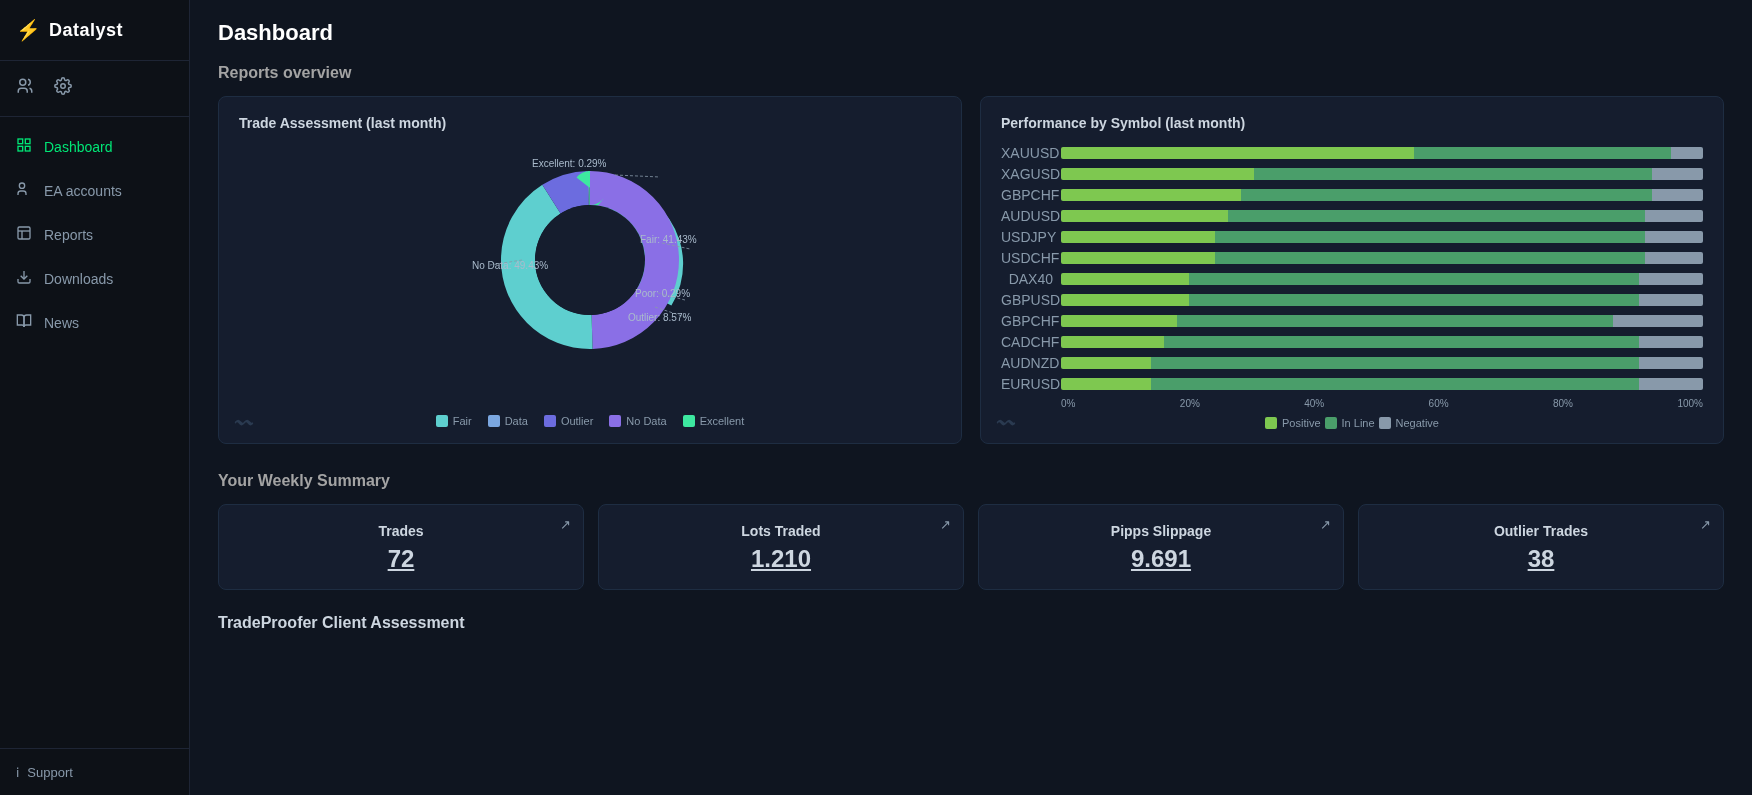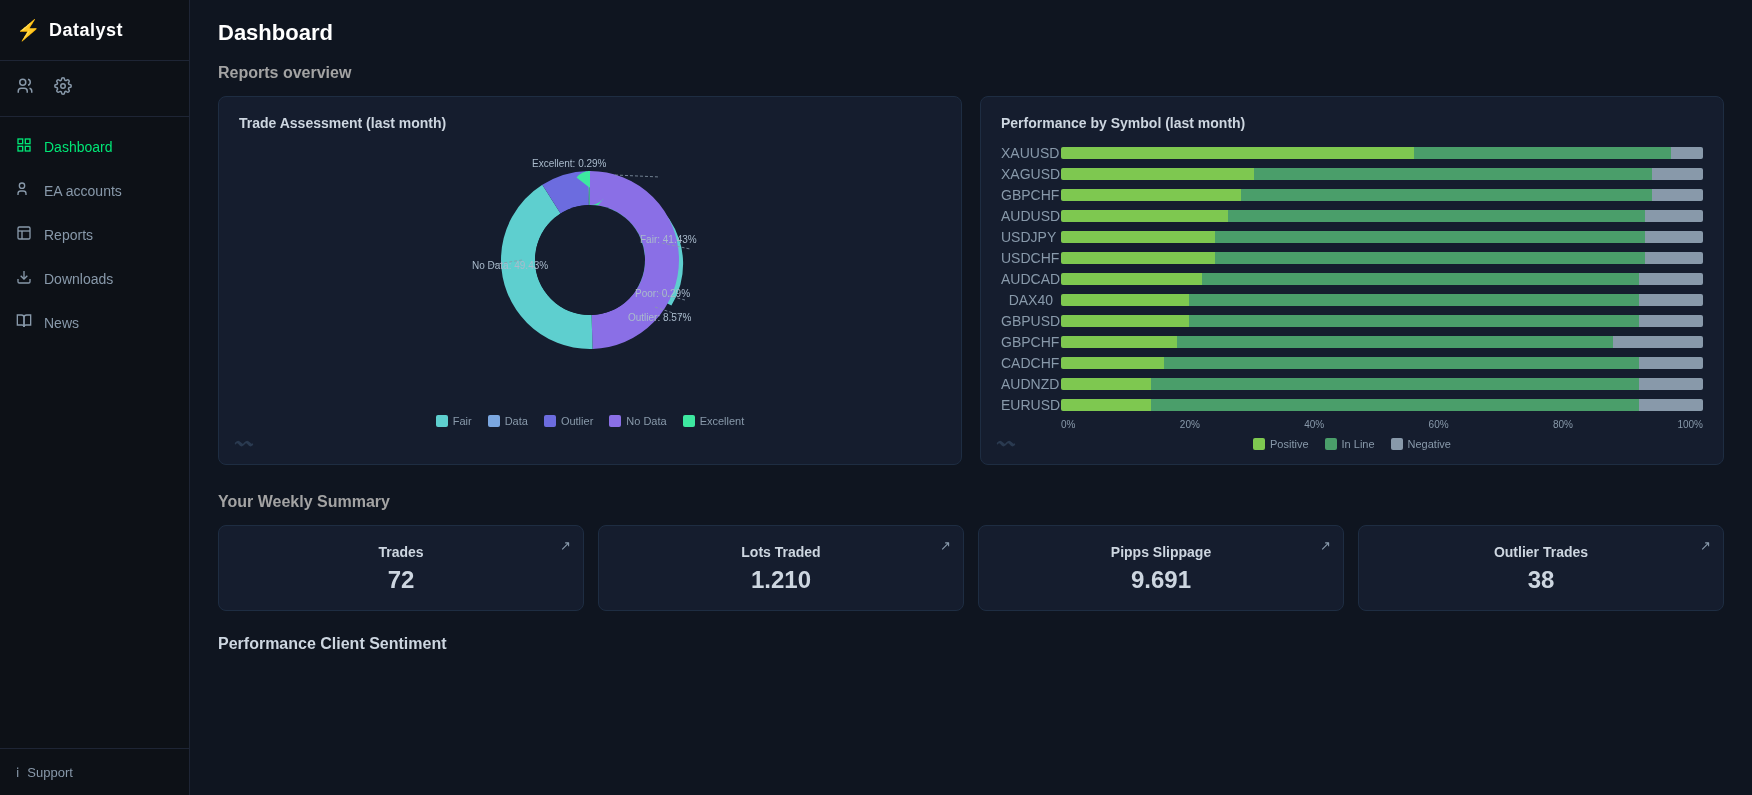--- a/index.html
+++ b/index.html
@@ -186,21 +186,21 @@
     .bar-x-labels {
       display: flex;
       justify-content: space-between;
       margin-top: 6px;
       padding-left: 60px;
       font-size: 10px;
       color: #8899aa;
     }
     .bar-legend {
       display: flex;
-      gap: 16px;
+      gap: 4px;
       justify-content: center;
       margin-top: 8px;
     }
 
     
     .summary-row {
       display: grid;
       grid-template-columns: repeat(4, 1fr);
       gap: 14px;
       margin-bottom: 24px;
@@ -225,20 +225,21 @@
       font-weight: 600;
       color: #cdd6e0;
       text-align: center;
       margin-bottom: 6px;
     }
     .summary-card-value {
       font-size: 24px;
       font-weight: 700;
       color: #cdd6e0;
       text-align: center;
+      text-decoration: underline;
     }
 
     
     .sentiment-section-title {
       font-size: 16px;
       font-weight: 600;
       color: #cdd6e0;
       margin-bottom: 6px;
     }
 
@@ -449,28 +450,20 @@
           </div>
           <div class="bar-row">
             <div class="bar-label">USDCHF</div>
             <div class="bar-track">
               <div class="bar-positive" style="width: 24%;"></div>
               <div class="bar-inline" style="width: 67%;"></div>
               <div class="bar-negative" style="width: 9%;"></div>
             </div>
           </div>
           <div class="bar-row">
-            <div class="bar-label">AUDCAD</div>
-            <div class="bar-track">
-              <div class="bar-positive" style="width: 22%;"></div>
-              <div class="bar-inline" style="width: 68%;"></div>
-              <div class="bar-negative" style="width: 10%;"></div>
-            </div>
-          </div>
-          <div class="bar-row">
             <div class="bar-label">DAX40</div>
             <div class="bar-track">
               <div class="bar-positive" style="width: 20%;"></div>
               <div class="bar-inline" style="width: 70%;"></div>
               <div class="bar-negative" style="width: 10%;"></div>
             </div>
           </div>
           <div class="bar-row">
             <div class="bar-label">GBPUSD</div>
             <div class="bar-track">
@@ -555,14 +548,14 @@
         <div class="summary-card-title">Pipps Slippage</div>
         <div class="summary-card-value">9.691</div>
       </div>
       <div class="summary-card">
         <span class="summary-card-link-icon">↗</span>
         <div class="summary-card-title">Outlier Trades</div>
         <div class="summary-card-value">38</div>
       </div>
     </div>
 
-  <h2 class="sentiment-section-title">Performance Client Sentiment</h2>
+  <h2 class="sentiment-section-title">TradeProofer Client Assessment</h2>
 </div>
 
 </body></html>

